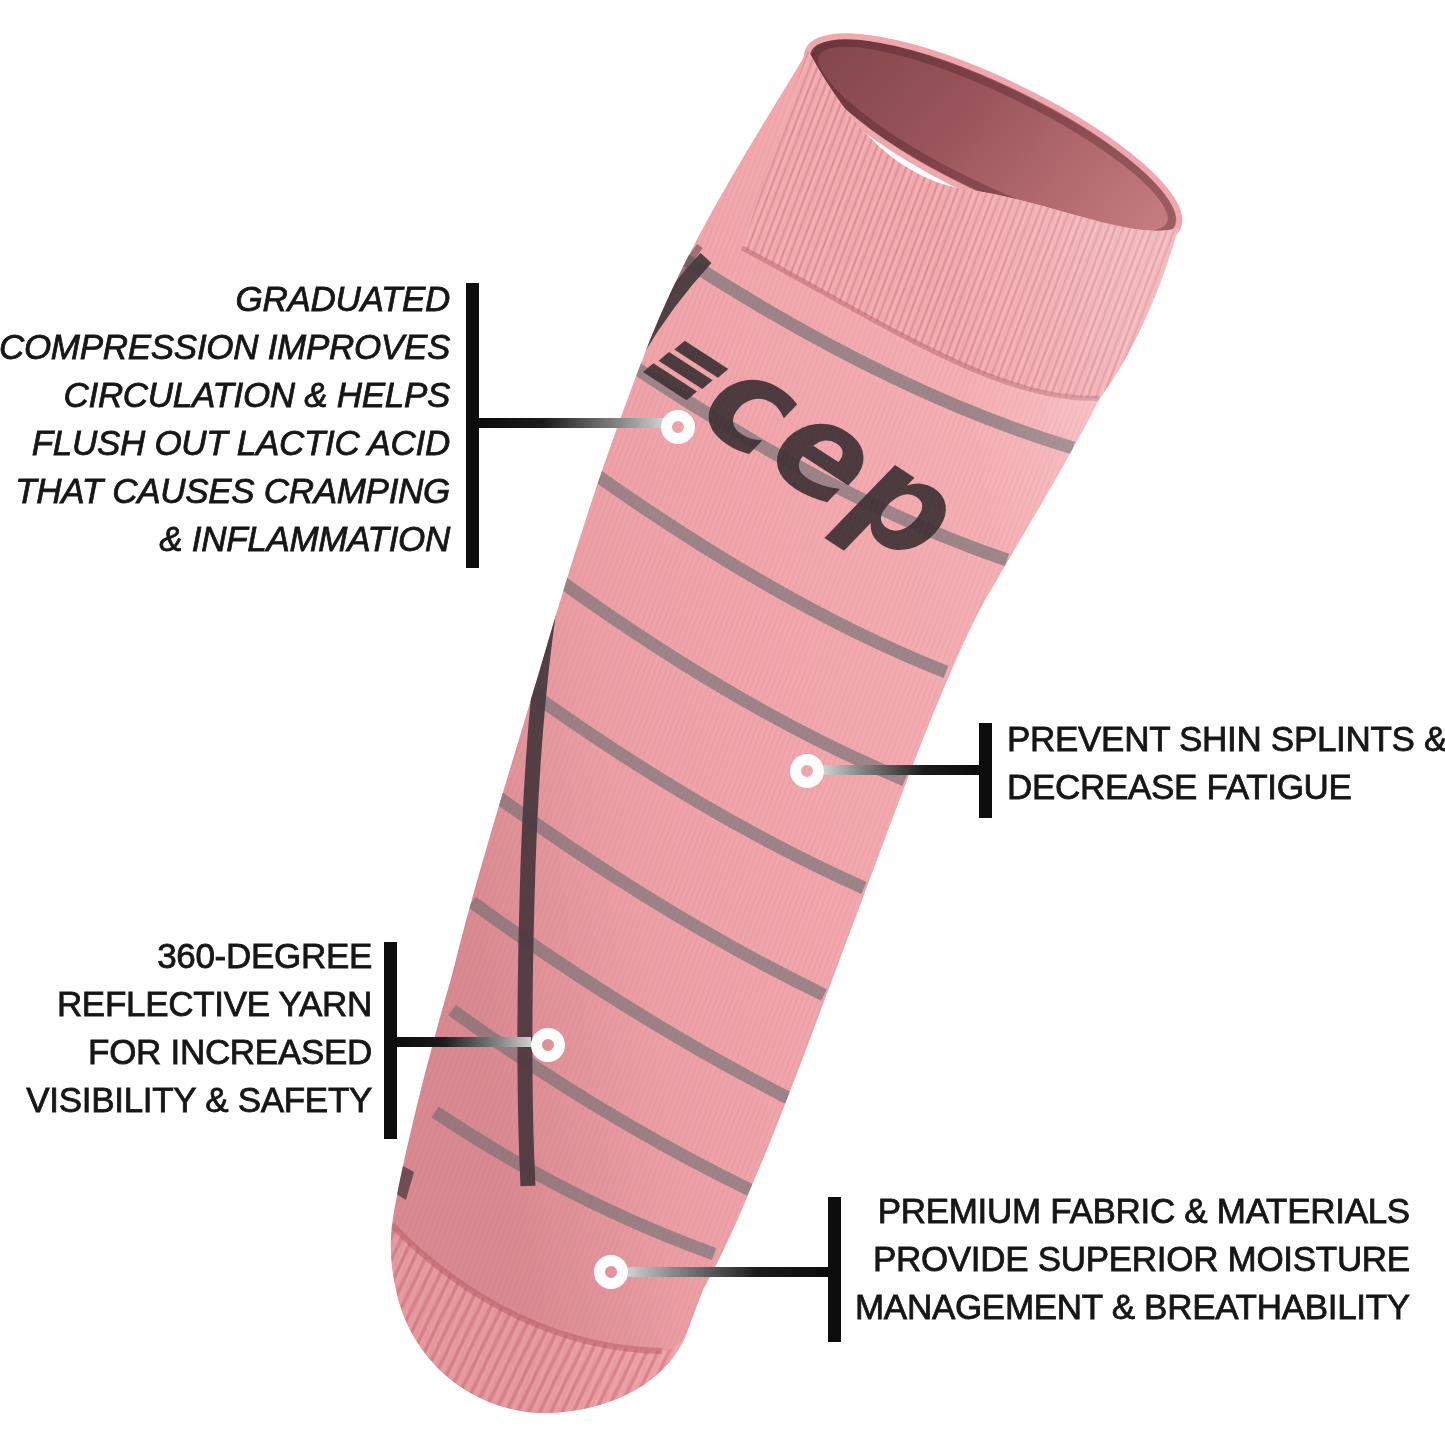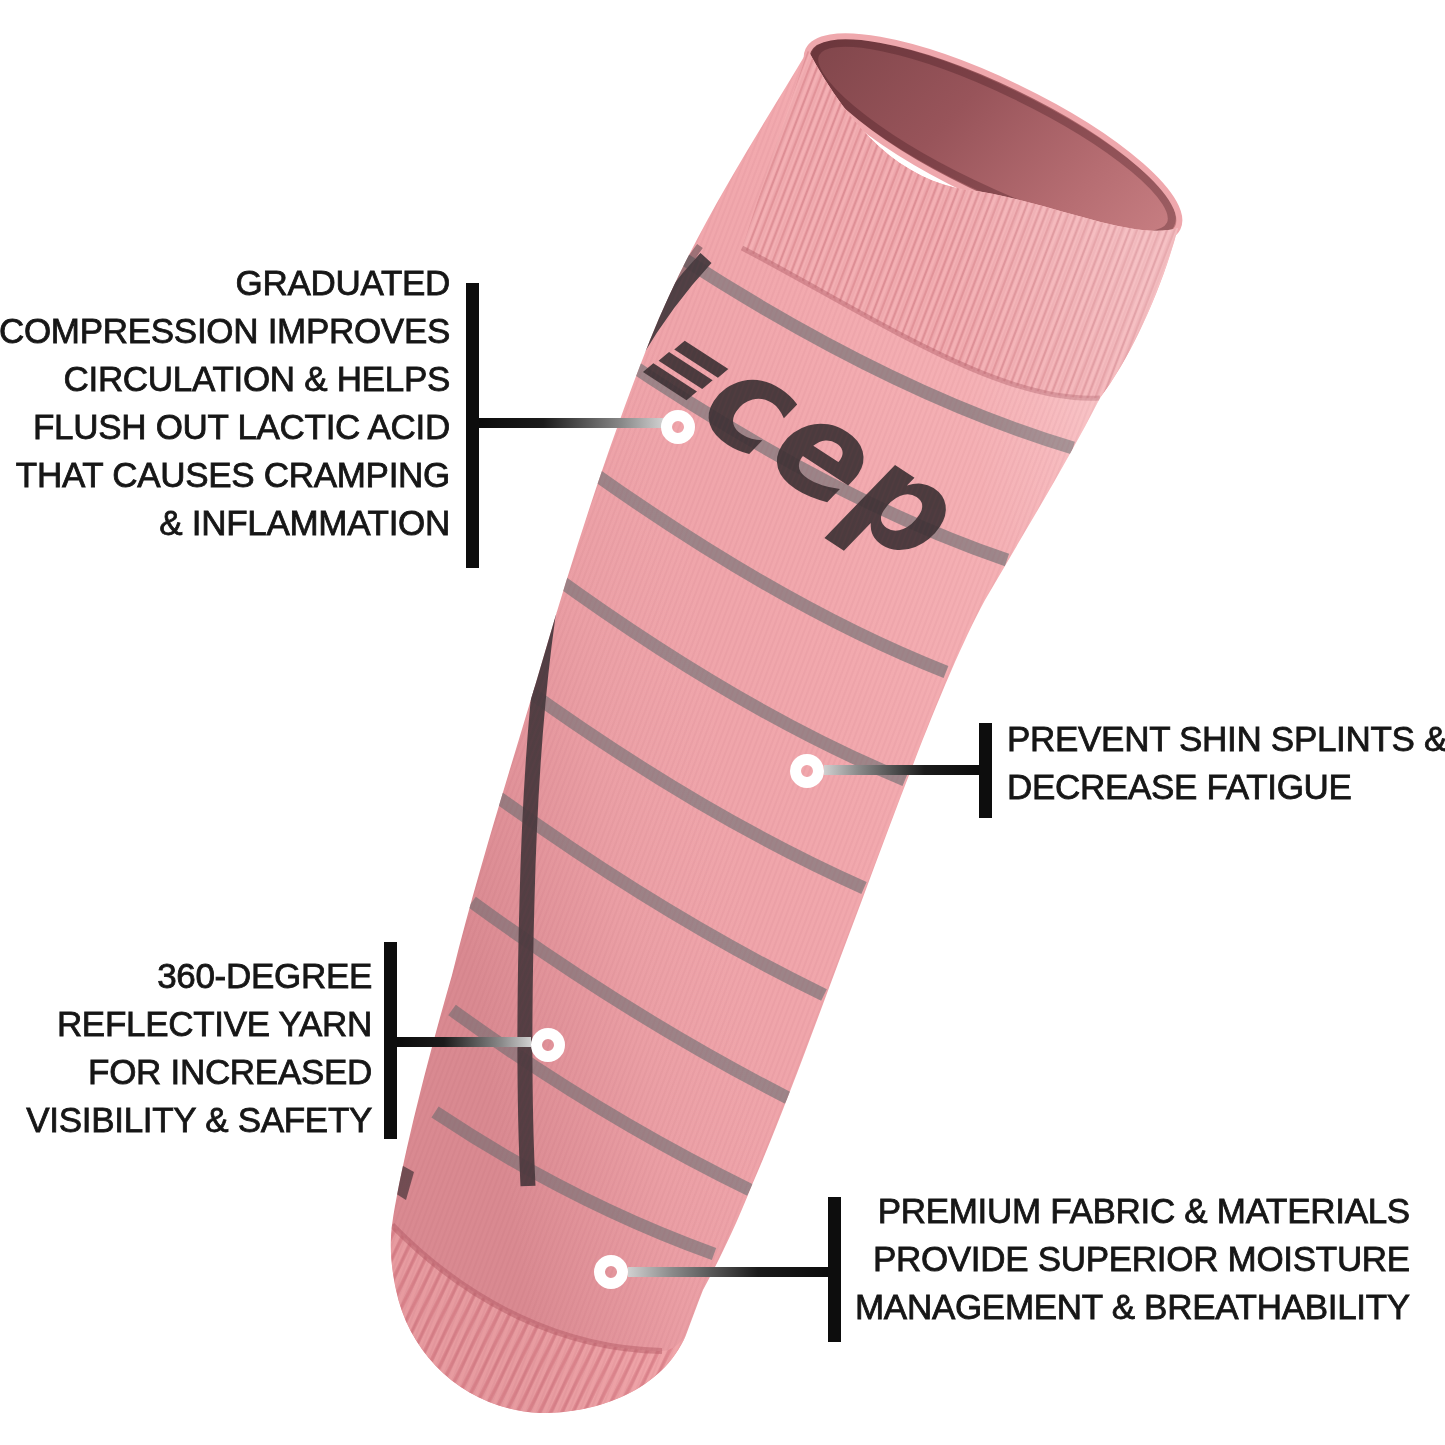--- a/index.html
+++ b/index.html
@@ -18,31 +18,31 @@
   }
   .align-right{text-align:right;}
   .callout-bar{position:absolute;width:13px;background:#0d0d0d;}
   .callout-line{position:absolute;height:10px;}
   .callout-dot{
     position:absolute;width:12px;height:12px;
     border:11px solid #ffffff;border-radius:50%;
     background:transparent;
   }
 
-  .c1-text{right:995px;top:259px;}
+  .c1-text{right:995px;top:275px;font-style:italic;}
   .c1-bar{left:466px;top:283px;height:285px;}
   .c1-line{left:479px;top:418px;width:184px;background:linear-gradient(90deg,#0c0c0c 0%,#1b1b1b 35%,#8a8a8a 78%,#d0d0d0 100%);}
   .c1-dot{left:661px;top:410px;}
 
   .c2-text{left:1007px;top:715px;}
   .c2-bar{left:979px;top:723px;height:95px;}
   .c2-line{left:824px;top:765px;width:155px;background:linear-gradient(90deg,#d0d0d0 0%,#8a8a8a 22%,#1b1b1b 65%,#0c0c0c 100%);}
   .c2-dot{left:790px;top:754px;}
 
-  .c3-text{right:1073px;top:932px;margin-top:20px;}
+  .c3-text{right:1073px;top:932px;}
   .c3-bar{left:384px;top:942px;height:197px;}
   .c3-line{left:397px;top:1037px;width:134px;background:linear-gradient(90deg,#0c0c0c 0%,#1b1b1b 35%,#8a8a8a 78%,#d0d0d0 100%);}
   .c3-dot{left:531px;top:1028px;}
 
   .c4-text{left:855px;top:1187px;text-align:right;}
   .c4-bar{left:828px;top:1197px;height:145px;}
   .c4-line{left:628px;top:1267px;width:200px;background:linear-gradient(90deg,#d0d0d0 0%,#8a8a8a 22%,#1b1b1b 65%,#0c0c0c 100%);}
   .c4-dot{left:594px;top:1255px;}
 </style>
 </head>

